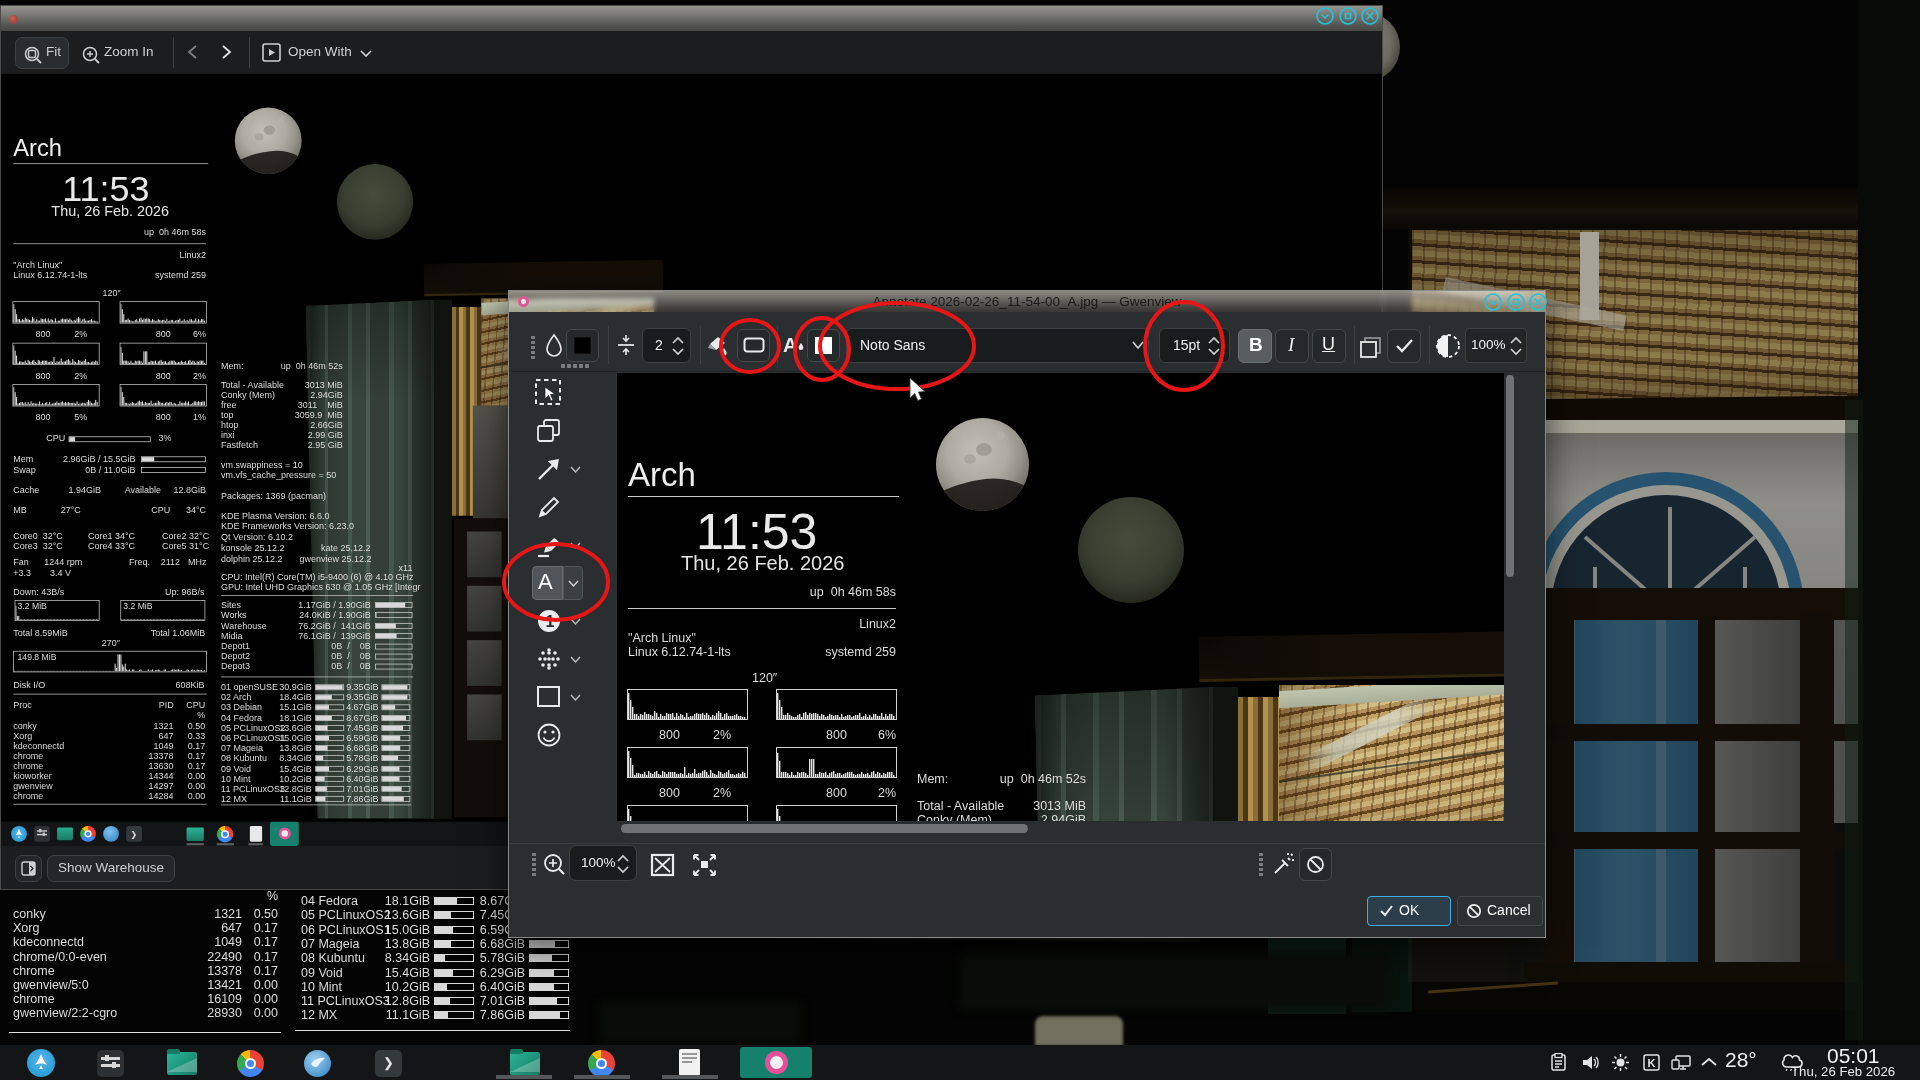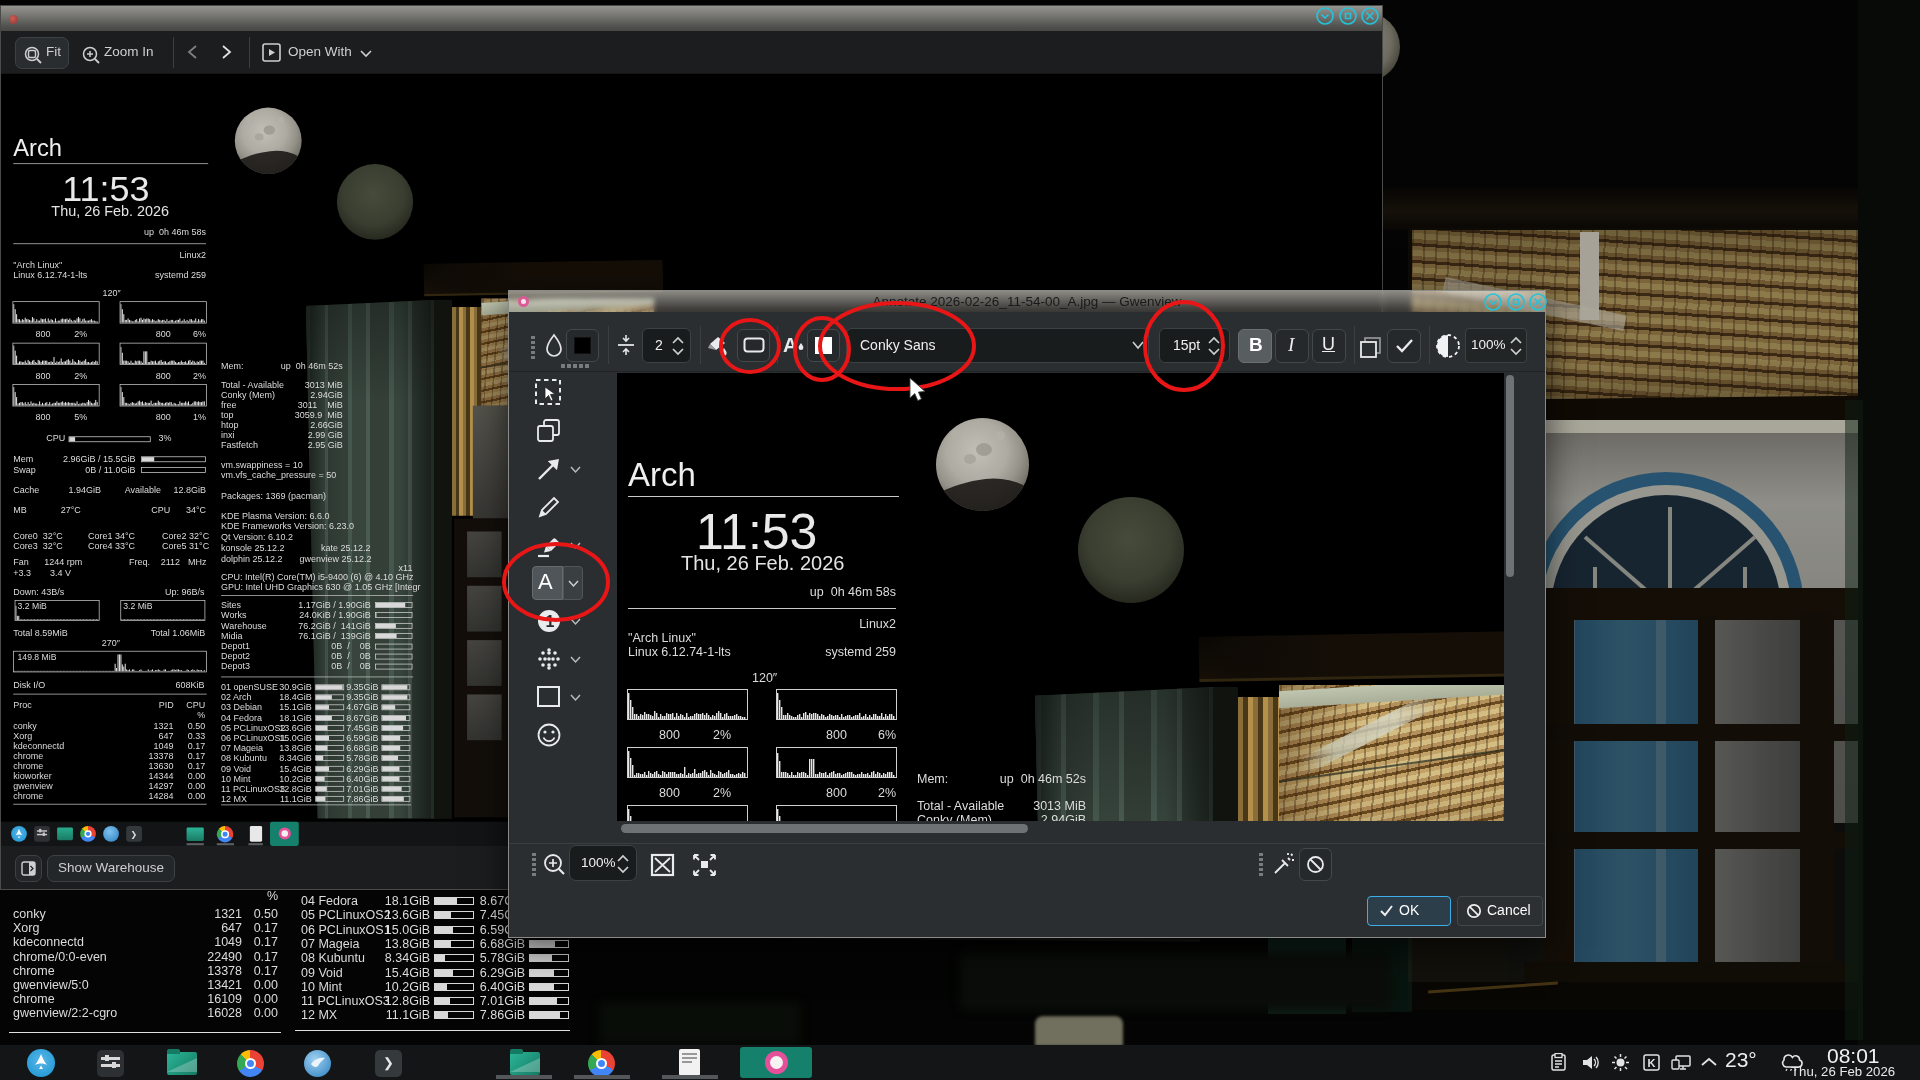--- a/index.html
+++ b/index.html
@@ -101,21 +101,21 @@
     <div class="ck" style="left:13px;top:963.8px;font-size:12.5px;">chrome</div>
     <div class="ckr" style="right:1678px;top:963.8px;font-size:12.5px;">13378</div>
     <div class="ckr" style="right:1642px;top:963.8px;font-size:12.5px;">0.17</div>
     <div class="ck" style="left:13px;top:978px;font-size:12.5px;">gwenview/5:0</div>
     <div class="ckr" style="right:1678px;top:978px;font-size:12.5px;">13421</div>
     <div class="ckr" style="right:1642px;top:978px;font-size:12.5px;">0.00</div>
     <div class="ck" style="left:13px;top:992.2px;font-size:12.5px;">chrome</div>
     <div class="ckr" style="right:1678px;top:992.2px;font-size:12.5px;">16109</div>
     <div class="ckr" style="right:1642px;top:992.2px;font-size:12.5px;">0.00</div>
     <div class="ck" style="left:13px;top:1006.4px;font-size:12.5px;">gwenview/2:2-cgro</div>
-    <div class="ckr" style="right:1678px;top:1006.4px;font-size:12.5px;">16028</div>
+    <div class="ckr" style="right:1678px;top:1006.4px;font-size:12.5px;">28930</div>
     <div class="ckr" style="right:1642px;top:1006.4px;font-size:12.5px;">0.00</div>
     <div class="hr" style="left:9px;top:1032px;width:272px;background:#e0e0e0;"></div>
     <div class="ck" style="left:301px;top:894px;font-size:12.5px;">04 Fedora</div>
     <div class="ckr" style="right:1490px;top:894px;font-size:12.5px;">18.1GiB</div>
     <div class="cbar" style="left:434px;top:897px;width:40px;height:8px;">
       <i style="width:57%"></i>
     </div>
     <div class="ckr" style="right:1395px;top:894px;font-size:12.5px;">8.67GiB</div>
     <div class="cbar" style="left:529px;top:897px;width:40px;height:8px;">
       <i style="width:87%"></i>
@@ -1291,21 +1291,21 @@
         <rect x="1.5" y="1.5" width="19" height="13" rx="3" fill="none" stroke="#e8eaeb" stroke-width="2"></rect>
       </svg>
       <div class="sep" style="left:268px;top:14px;height:38px;"></div>
       <svg class="abs" style="left:272px;top:21px;" width="25" height="25">
         <text x="2" y="19" font-size="20" font-family="Liberation Sans" fill="#e8eaeb" font-weight="bold">A</text>
         <path d="M20 10 c0 0 -2.4 3.2 -2.4 4.7 a2.4 2.4 0 0 0 4.8 0 C22.4 13.2 20 10 20 10 Z" fill="#e8eaeb"></path>
       </svg>
       <div class="dbtn" style="left:298px;top:17px;width:33px;height:33px;"></div>
       <div class="abs" style="left:306px;top:25px;width:17px;height:17px;background:#fff;"></div>
       <div class="dinput" style="left:337px;top:16px;width:303px;height:35px;"></div>
-      <div class="abs" style="left:351px;top:25px;font-size:14px;color:#f0f0f0;">Conky Sans</div>
+      <div class="abs" style="left:351px;top:25px;font-size:14px;color:#f0f0f0;">Noto Sans</div>
       <svg class="abs" style="left:622px;top:28px;" width="14" height="10">
         <path d="M2 2 L7 8 L12 2" stroke="#cdcfd0" stroke-width="1.6" fill="none"></path>
       </svg>
       <div class="dinput" style="left:650px;top:16px;width:71px;height:35px;"></div>
       <div class="abs" style="left:664px;top:25px;font-size:14px;color:#f0f0f0;">15pt</div>
       <svg class="abs" style="left:698px;top:23px;" width="14" height="22">
         <path d="M2 8 L7 3 L12 8" stroke="#cdcfd0" stroke-width="1.7" fill="none"></path>
         <path d="M2 14 L7 19 L12 14" stroke="#cdcfd0" stroke-width="1.7" fill="none"></path>
       </svg>
       <div class="dbtn" style="left:729px;top:17px;width:34px;height:34px;background:#585d60;border-color:#6a6f72;"></div>
@@ -1964,20 +1964,20 @@
       <text x="5.5" y="14" font-size="11" font-weight="bold" fill="#dfe3e4" font-family="Liberation Sans">K</text>
     </svg>
     <svg class="abs" style="left:1671px;top:8px;" width="22" height="20">
       <rect x="5" y="3" width="14" height="10" rx="1" fill="none" stroke="#dfe3e4" stroke-width="1.5"></rect>
       <path d="M9 16 h6 M12 13 v3" stroke="#dfe3e4" stroke-width="1.5"></path>
       <rect x="1" y="7" width="7" height="9" rx="1" fill="#131516" stroke="#dfe3e4" stroke-width="1.4"></rect>
     </svg>
     <svg class="abs" style="left:1700px;top:11px;" width="18" height="12">
       <path d="M2 9 L9 3 L16 9" stroke="#dfe3e4" stroke-width="1.8" fill="none"></path>
     </svg>
-    <div class="abs" style="left:1725px;top:3px;font-size:21px;color:#eceeee;">23°</div>
+    <div class="abs" style="left:1725px;top:3px;font-size:21px;color:#eceeee;">28°</div>
     <svg class="abs" style="left:1777px;top:3px;" width="28" height="24">
       <path d="M7 12 a4.5 4.5 0 0 1 8.4 -2.6 a4 4 0 0 1 7.2 2.6 a3.6 3.6 0 0 1 -.9 7 L9 19 a4 4 0 0 1 -2 -7 Z" fill="none" stroke="#e4e6e6" stroke-width="1.6"></path>
       <path d="M10 21 l-1 1.8 M14.5 21 l-1 1.8 M19 21 l-1 1.8" stroke="#e4e6e6" stroke-width="1.3"></path>
     </svg>
-    <div class="abs" style="left:1827px;top:-1px;font-size:21px;color:#f0f2f2;">08:01</div>
+    <div class="abs" style="left:1827px;top:-1px;font-size:21px;color:#f0f2f2;">05:01</div>
     <div class="abs" style="left:1791px;top:19px;font-size:13.2px;color:#e8eaea;">Thu, 26 Feb 2026</div>
   </div>
 
 </body></html>

